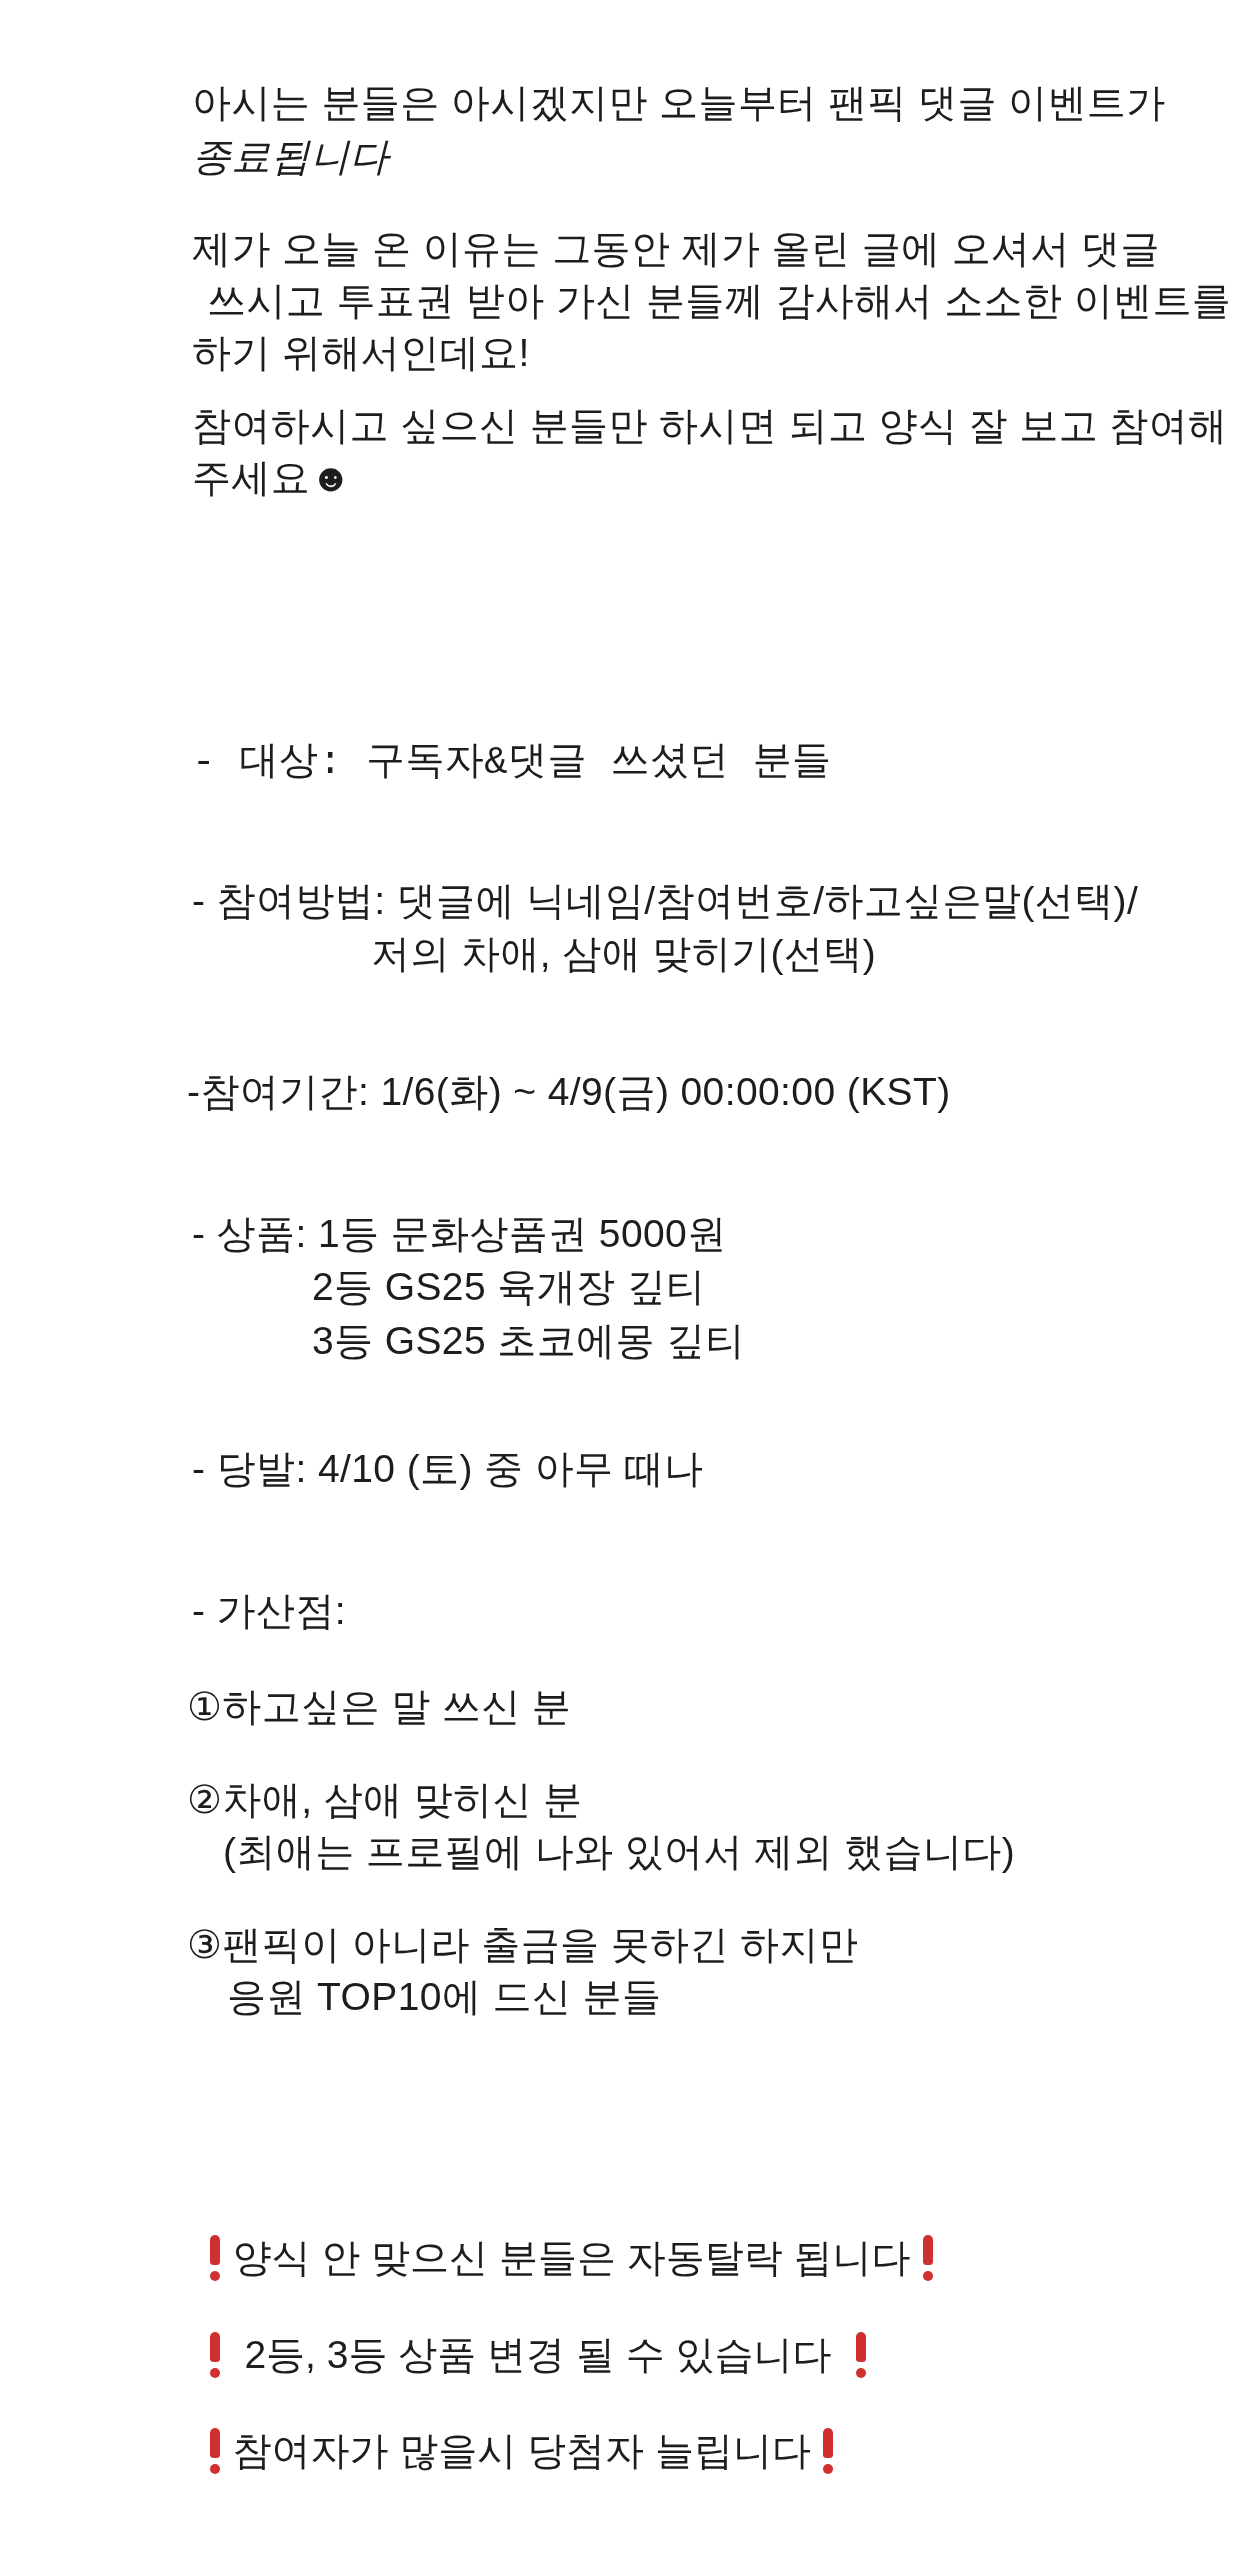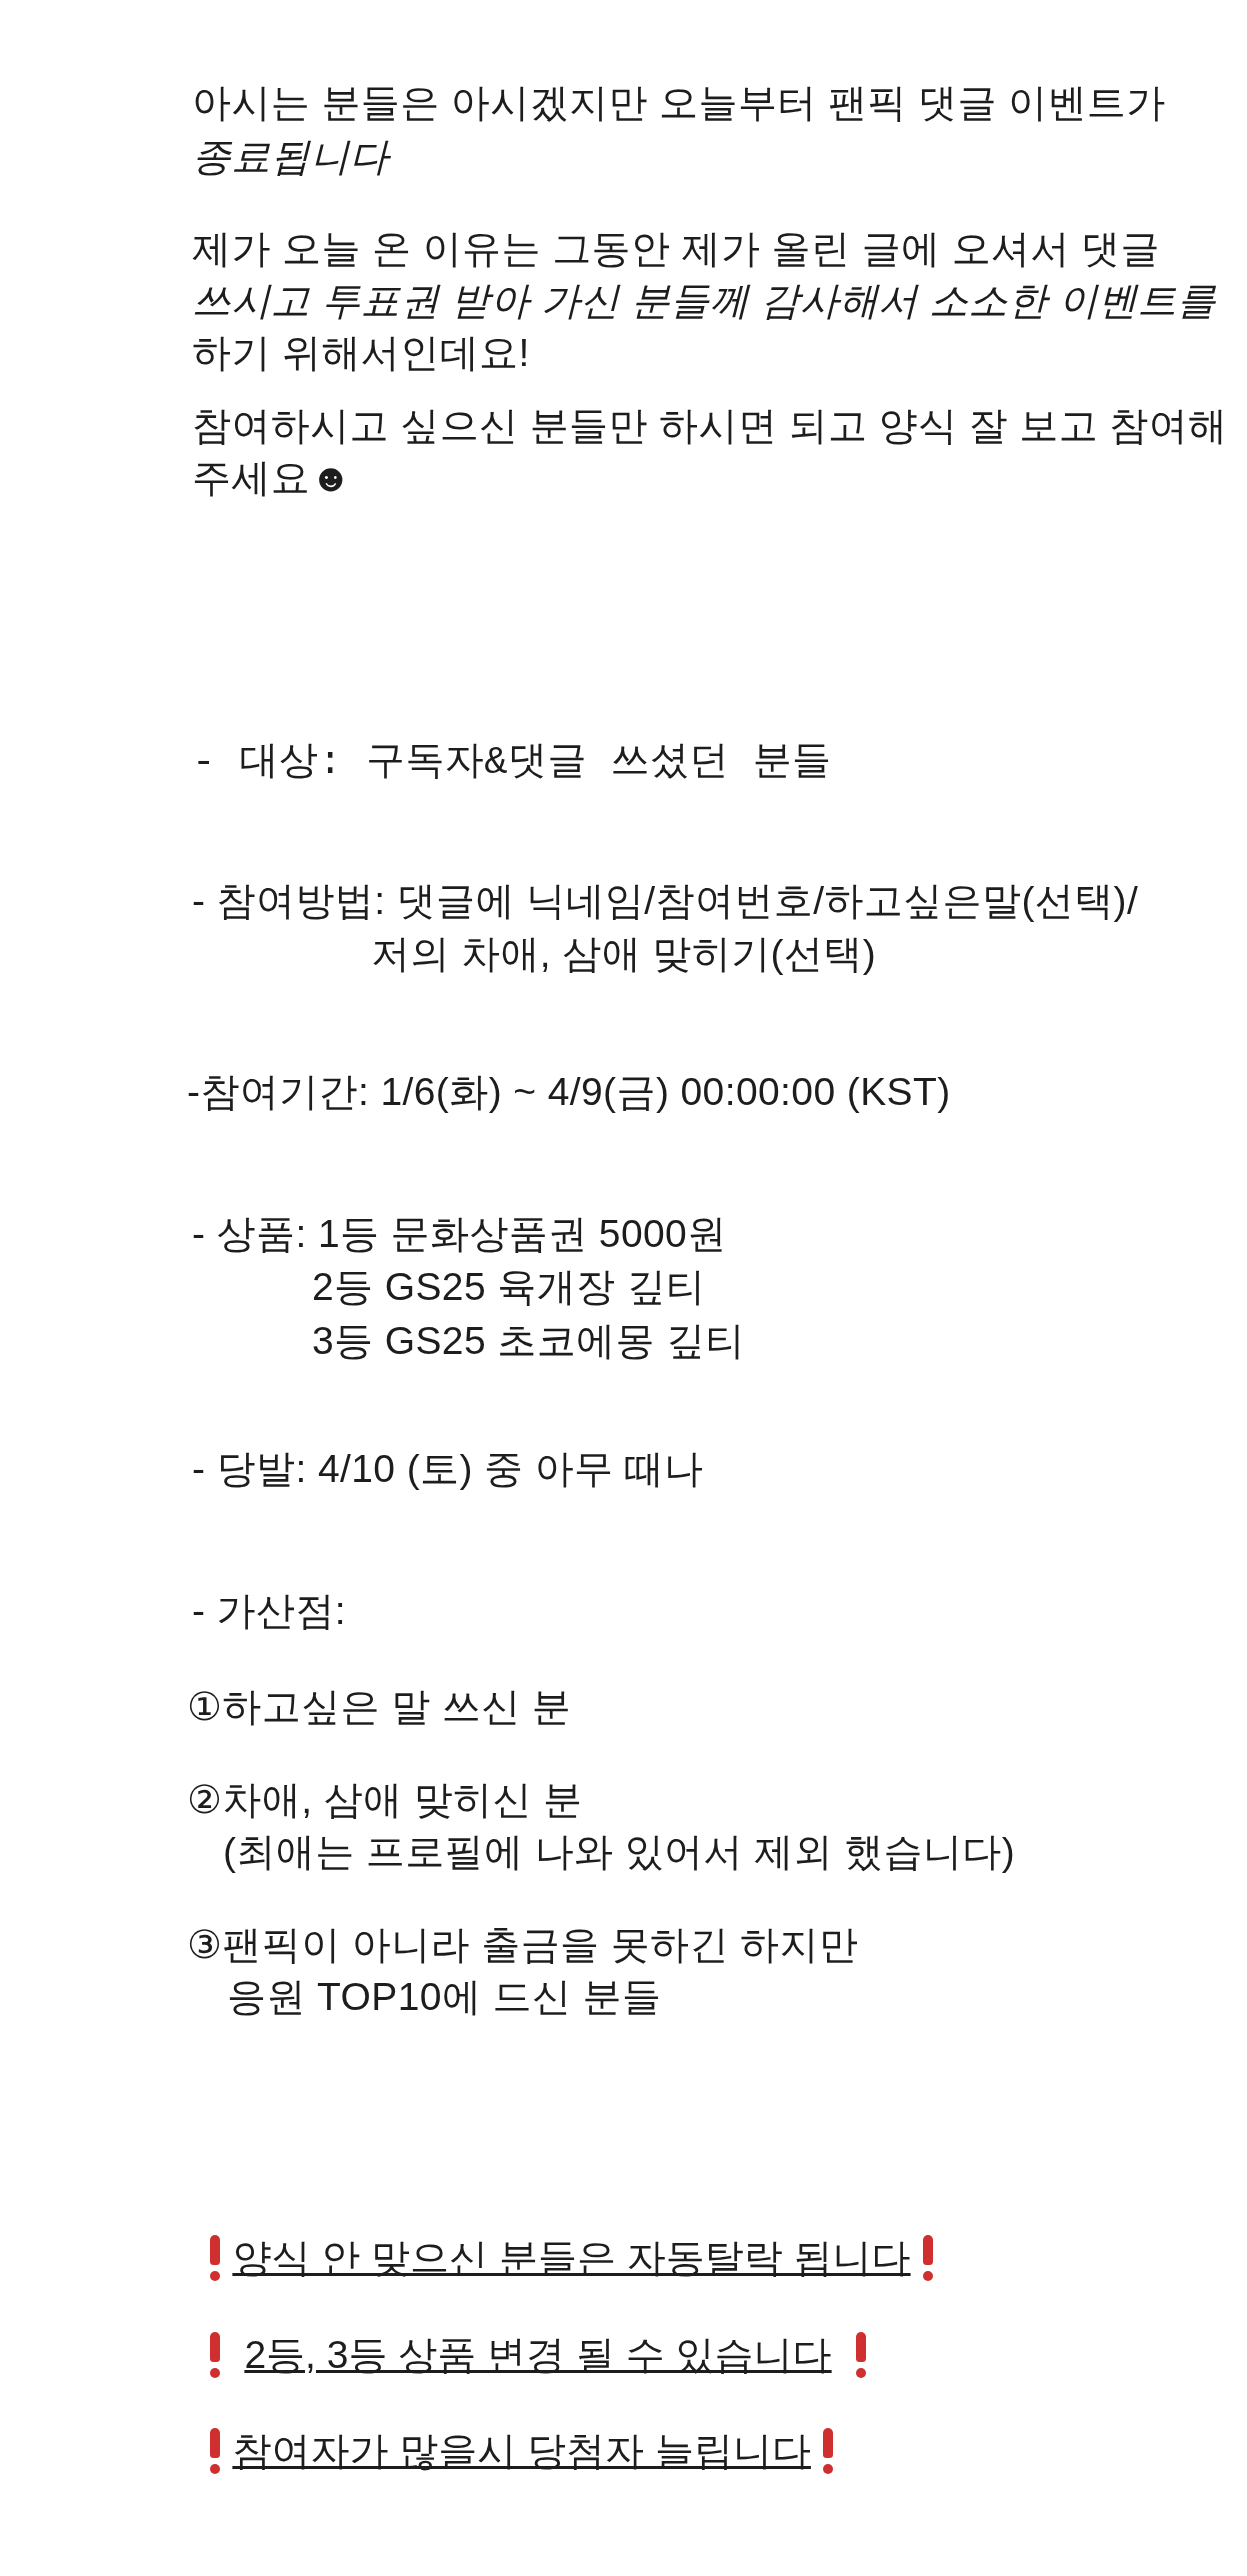--- a/index.html
+++ b/index.html
@@ -11,39 +11,39 @@
     color:var(--ink);
   }
   .line {
     position:absolute; white-space:nowrap;
     font-size:39px; line-height:46px; letter-spacing:0.4px;
   }
   .warning {
     position:absolute; display:flex; align-items:center;
     font-size:39px; white-space:nowrap;
   }
-  .warning .wtext { margin:0 12px;text-decoration:underline; }
+  .warning .wtext { margin:0 12px; }
   .excl { display:inline-flex; flex-direction:column; align-items:center; }
   .excl-bar {
     width:10.4px; height:30px; background:var(--red);
     border-radius:5.2px 5.2px 3.7px 3.7px; display:block;
   }
   .excl-dot {
     width:10.4px; height:10.4px; background:var(--red);
     border-radius:50%; margin-top:6px; display:block;
   }
 </style>
 </head>
 <body style="background: rgb(255, 255, 255);">
 
 <div class="line" style="top:80px; left:192px;">아시는 분들은 아시겠지만 오늘부터 팬픽 댓글 이벤트가</div>
 <div class="line" style="top:134px; left:192px;font-style:italic;">종료됩니다</div>
 
 <div class="line" style="top:226px; left:192px;">제가 오늘 온 이유는 그동안 제가 올린 글에 오셔서 댓글</div>
-<div class="line" style="top:278px; left:192px;font-style:italic;">쓰시고 투표권 받아 가신 분들께 감사해서 소소한 이벤트를</div>
+<div class="line" style="top:278px; left:207px;">쓰시고 투표권 받아 가신 분들께 감사해서 소소한 이벤트를</div>
 <div class="line" style="top:330px; left:192px;">하기 위해서인데요!</div>
 
 <div class="line" style="top:403px; left:192px;">참여하시고 싶으신 분들만 하시면 되고 양식 잘 보고 참여해</div>
 <div class="line" style="top:455px; left:192px;">주세요☻</div>
 
 <div class="line" style="top:740px; left:192px;font-family:Liberation Mono, monospace;">- 대상: 구독자&amp;댓글 쓰셨던 분들</div>
 
 <div class="line" style="top:878px; left:192px;">- 참여방법: 댓글에 닉네임/참여번호/하고싶은말(선택)/</div>
 <div class="line" style="top:931px; left:371px;">저의 차애, 삼애 맞히기(선택)</div>
 

